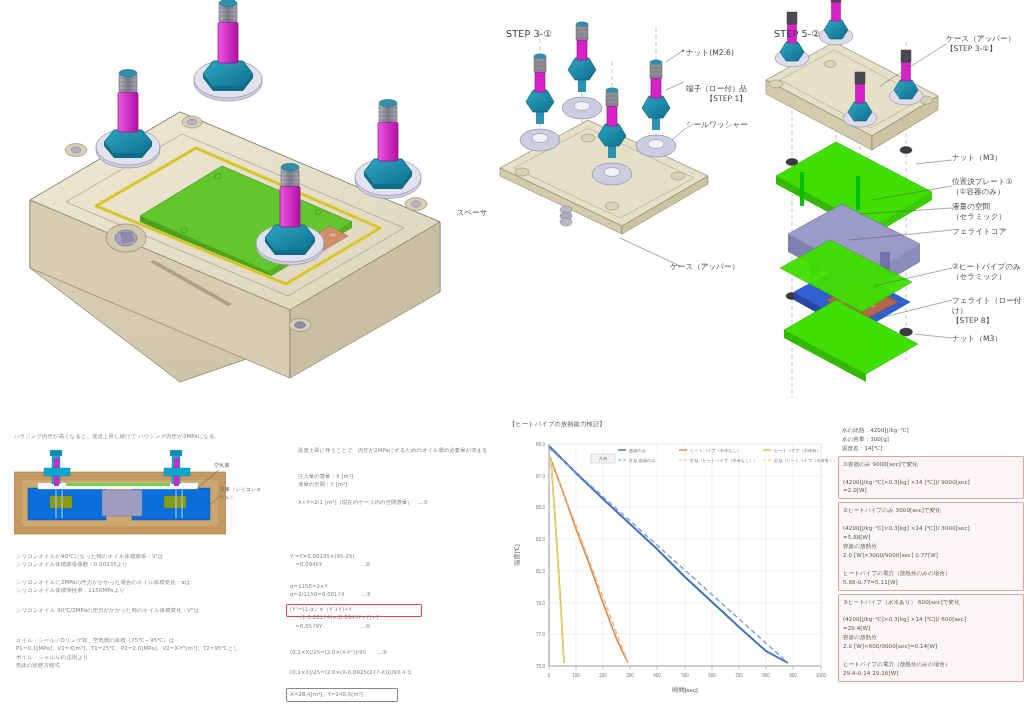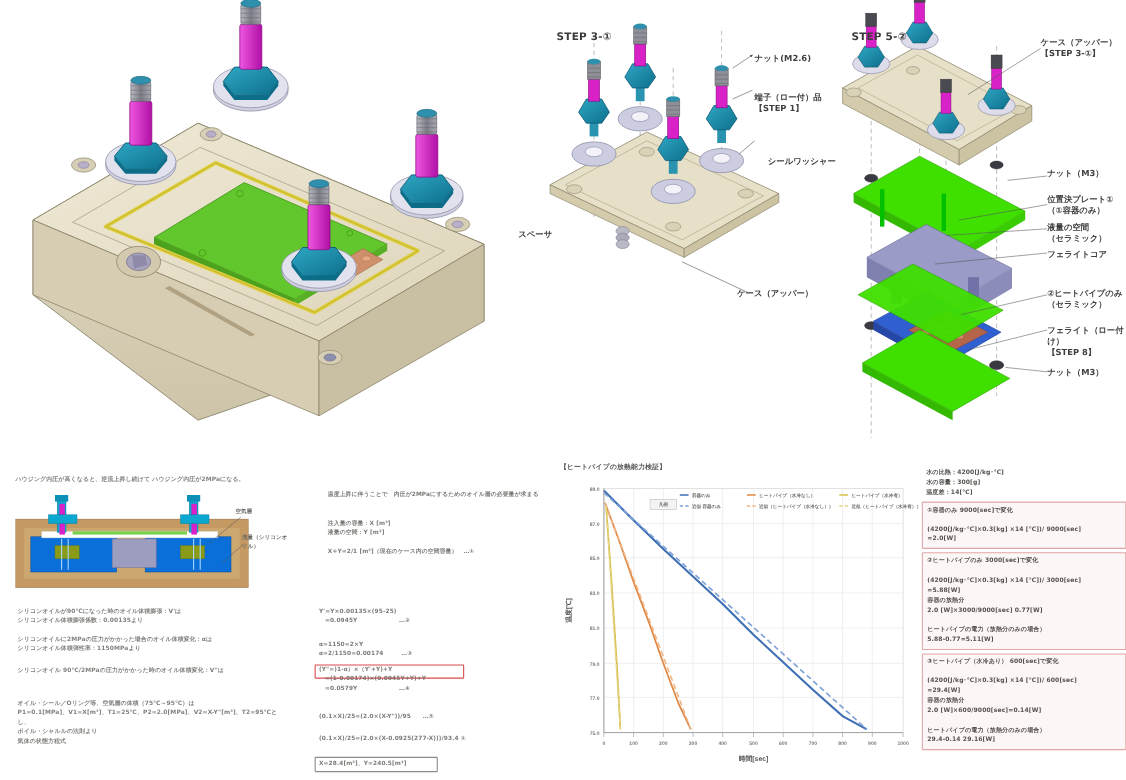--- a/index.html
+++ b/index.html
@@ -1,19 +1,19 @@
 <!DOCTYPE html>
 <html><head>
 <meta charset="utf-8">
 <style>
   html,body{margin:0;padding:0;background:#ffffff;}
   body{width:1024px;height:709px;position:relative;overflow:hidden;
        font-family:"DejaVu Sans","Liberation Sans",sans-serif;color:#333;}
 
-  .panel{position:absolute;font-weight:bold;}
+  .panel{position:absolute;}
 
   
   #assembly-main{left:0;top:0;width:470px;height:400px;}
   .svgfull{width:100%;height:100%;display:block;}
 
   
   #step31{left:470px;top:0;width:290px;height:400px;}
   #step32{left:760px;top:0;width:264px;height:400px;}
 
   .steplbl{position:absolute;font-size:9.5px;color:#3a3a3a;letter-spacing:.2px;}
@@ -293,25 +293,25 @@
       <path d="M150 238 L210 266"></path>
     </g>
     <defs>
       <marker id="ar1" markerWidth="5" markerHeight="5" refX="4" refY="2.5" orient="auto">
         <path d="M0 0 L5 2.5 L0 5 z" fill="#555"></path>
       </marker>
     </defs>
   </svg>
 
   <div class="calloutTxt" style="left:216px;top:48px;">ナット(M2.6)</div>
-  <div class="calloutTxt" style="left:216px;top:84px;">端子（ロー付）品
+  <div class="calloutTxt" style="left:216px;top:84px;text-align:right;">端子（ロー付）品
 【STEP 1】</div>
-  <div class="calloutTxt" style="left:216px;top:142px;margin-left:12px;">シールワッシャー</div>
+  <div class="calloutTxt" style="left:216px;top:120px;">シールワッシャー</div>
   <div class="calloutTxt" style="left:200px;top:262px;">ケース（アッパー）</div>
-  <div class="calloutTxt" style="left:-28px;top:208px;width:60px;text-align:right;">スペーサ</div>
+  <div class="calloutTxt" style="left:-28px;top:208px;width:60px;text-align:center;">スペーサ</div>
 </div>
 
 <div class="panel" id="step32">
   <div class="steplbl" style="left:14px;top:28px;">STEP 5-②</div>
 
   <svg class="svgfull" viewBox="0 0 264 400">
     <defs>
       <linearGradient id="tealG3" x1="0" y1="0" x2="1" y2="1">
         <stop offset="0" stop-color="#2ea7c4"></stop>
           <stop offset="1" stop-color="#0d6f8c"></stop>

